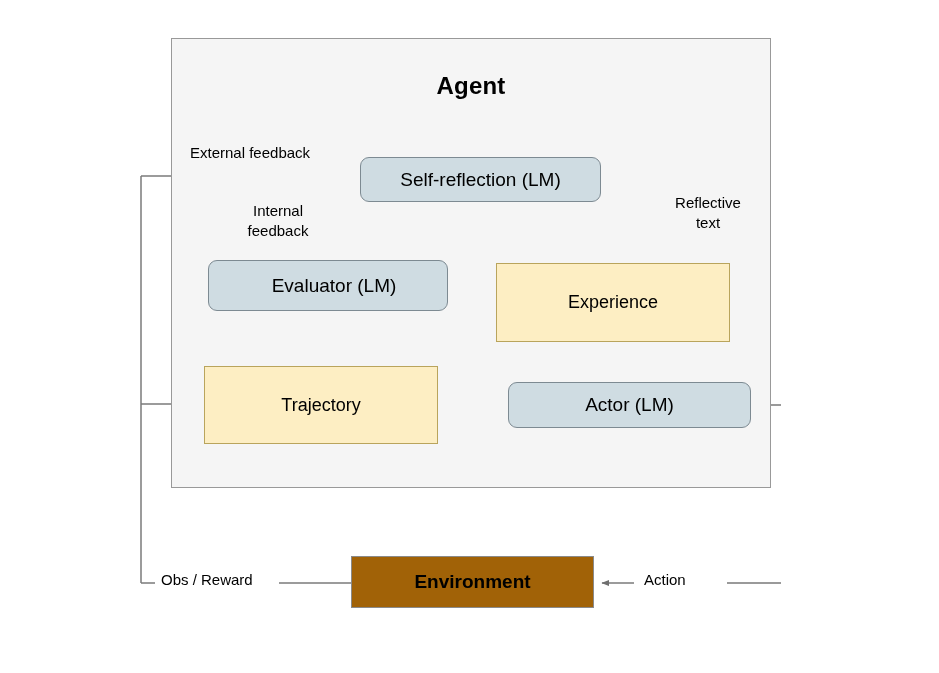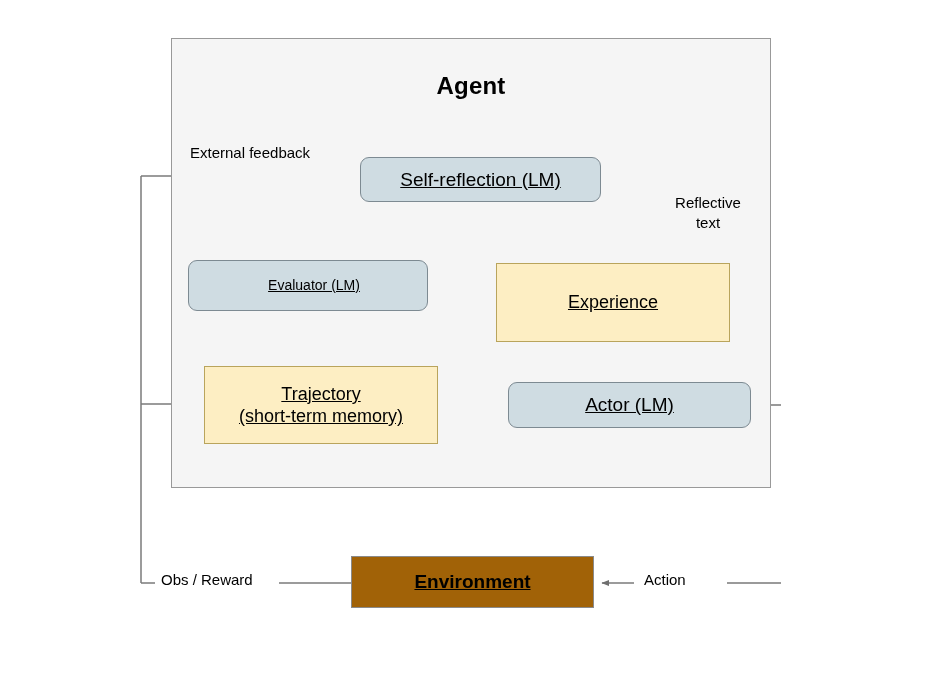--- a/index.html
+++ b/index.html
@@ -55,21 +55,20 @@
   .node {
     position: absolute;
     box-sizing: border-box;
     display: flex;
     flex-direction: column;
     align-items: center;
     justify-content: center;
     text-align: center;
     color: #000000;
     line-height: 1.24;
-    text-decoration: underline;
   }
   .node .l1 { display: block; }
   .node .l2 { display: block; }
 
   .node.blue {
     background: #cfdce2;
     border: 1.4px solid #7d8a92;
     border-radius: 9px;
   }
   .node.yellow {
@@ -83,22 +82,22 @@
     border-radius: 0px;
     font-weight: bold;
   }
 
   
   #node-selfreflection {
     left: 360px; top: 157px; width: 241px; height: 45px;
     font-size: 19px;
   }
   #node-evaluator {
-    left: 188px; top: 260px; width: 240px; height: 51px;
-    font-size: 14px;
+    left: 208px; top: 260px; width: 240px; height: 51px;
+    font-size: 19px;
     padding-left: 12px;
   }
   #node-experience {
     left: 496px; top: 263px; width: 234px; height: 79px;
     font-size: 18px;
   }
   #node-trajectory {
     left: 204px; top: 366px; width: 234px; height: 78px;
     font-size: 18px;
   }
@@ -175,33 +174,36 @@
   <div class="node blue" id="node-evaluator">
     <span class="l1">Evaluator (LM)</span>
   </div>
 
   <div class="node yellow" id="node-experience">
     <span class="l1">Experience</span>
   </div>
 
   <div class="node yellow" id="node-trajectory">
     <span class="l1">Trajectory</span>
-    <span class="l2">(short-term memory)</span>
   </div>
 
   <div class="node blue" id="node-actor">
     <span class="l1">Actor (LM)</span>
   </div>
 
   <div class="node grey" id="node-environment">
     <span class="l1">Environment</span>
   </div>
 
   <div class="edge-label" id="label-external-feedback">External feedback</div>
 
+  <div class="edge-label" id="label-internal-feedback">
+    <span>Internal</span><br>
+    <span>feedback</span>
+  </div>
 
   <div class="edge-label" id="label-reflective-text">
     <span>Reflective</span><br>
     <span>text</span>
   </div>
 
   <div class="edge-label" id="label-obs-reward">Obs / Reward</div>
 
   <div class="edge-label" id="label-action">Action</div>
 

